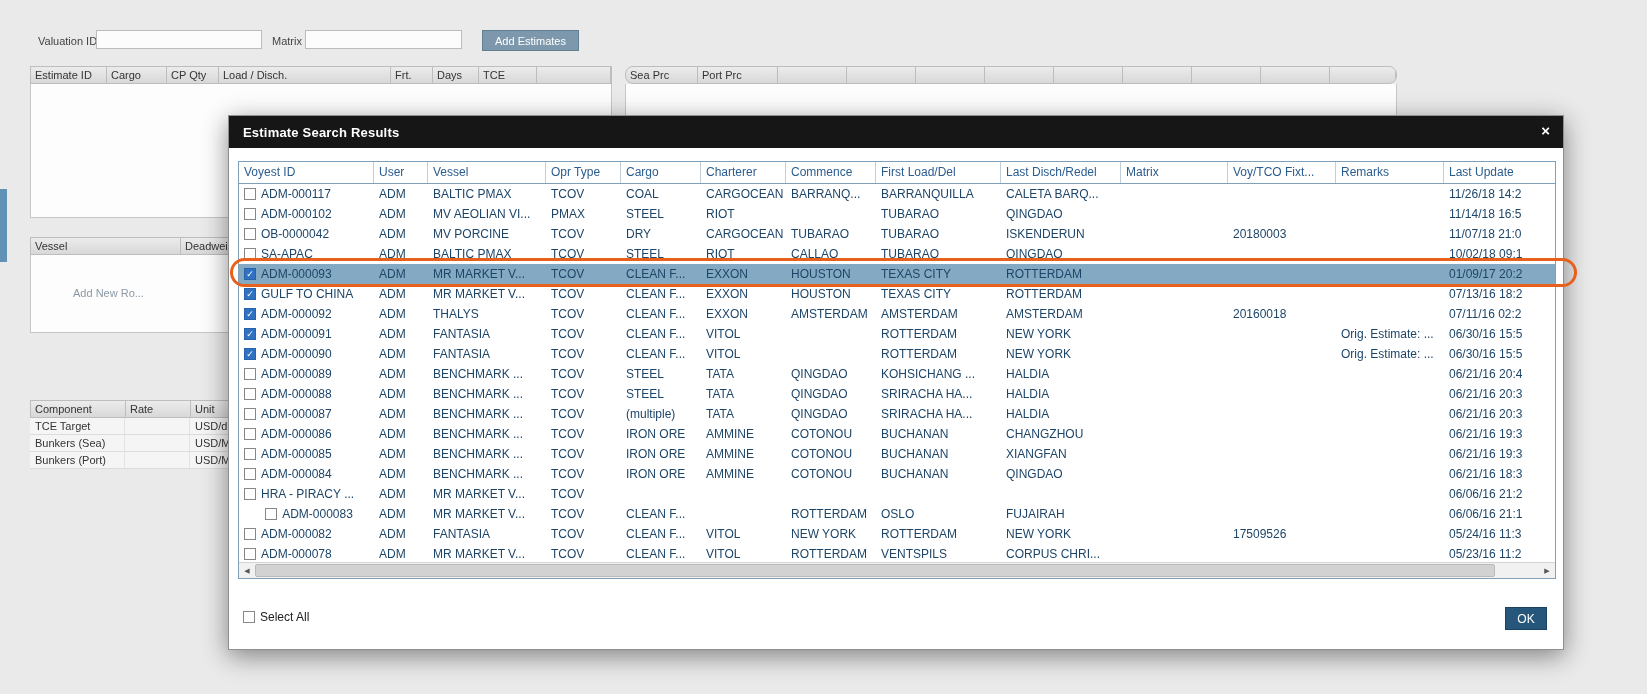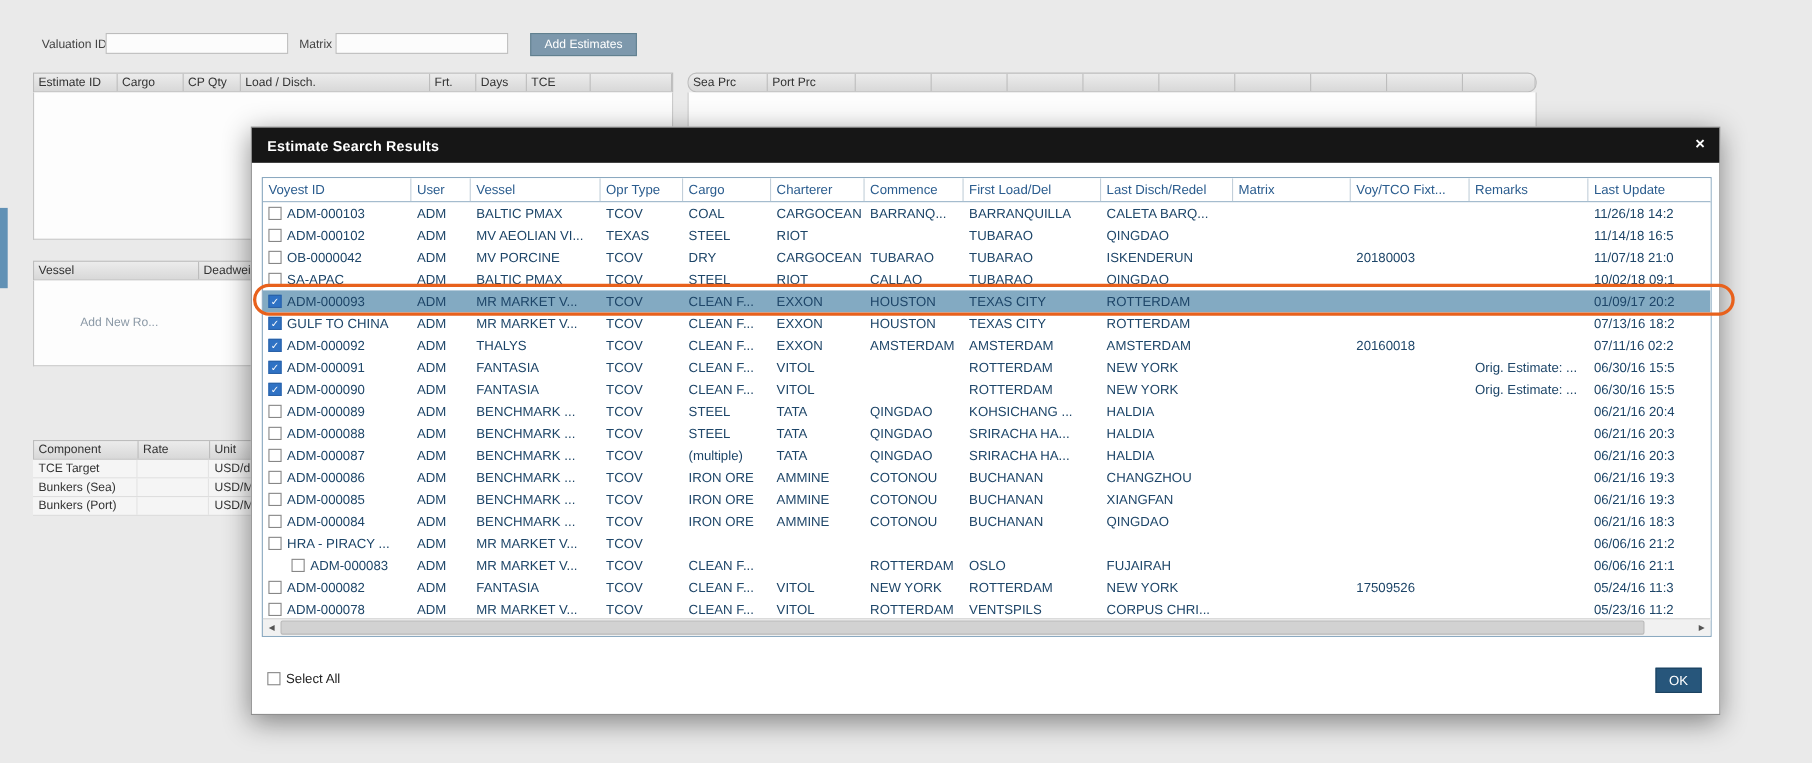--- a/index.html
+++ b/index.html
@@ -161,21 +161,21 @@
           <div class="hcell" style="width: 120px;">Last Disch/Redel</div>
           <div class="hcell" style="width: 107px;">Matrix</div>
           <div class="hcell" style="width: 108px;">Voy/TCO Fixt...</div>
           <div class="hcell" style="width: 108px;">Remarks</div>
           <div class="hcell" style="width: 113px;">Last Update</div>
         </div>
       <div class="results-rows">
           <div class="grow">
             <div class="gcell" style="width: 135px;">
               <div class="cb"></div>
-              <span>ADM-000103</span>
+              <span>ADM-000117</span>
             </div>
             <div class="gcell" style="width: 54px;">ADM</div>
             <div class="gcell" style="width: 118px;">BALTIC PMAX</div>
             <div class="gcell" style="width: 75px;">TCOV</div>
             <div class="gcell" style="width: 80px;">COAL</div>
             <div class="gcell" style="width: 85px;">CARGOCEAN</div>
             <div class="gcell" style="width: 90px;">BARRANQ...</div>
             <div class="gcell" style="width: 125px;">BARRANQUILLA</div>
             <div class="gcell" style="width: 120px;">CALETA BARQ...</div>
             <div class="gcell" style="width: 107px;"></div>
@@ -183,21 +183,21 @@
             <div class="gcell" style="width: 108px;"></div>
             <div class="gcell" style="width: 113px;">11/26/18 14:2</div>
           </div>
           <div class="grow">
             <div class="gcell" style="width: 135px;">
               <div class="cb"></div>
               <span>ADM-000102</span>
             </div>
             <div class="gcell" style="width: 54px;">ADM</div>
             <div class="gcell" style="width: 118px;">MV AEOLIAN VI...</div>
-            <div class="gcell" style="width: 75px;">TEXAS</div>
+            <div class="gcell" style="width: 75px;">PMAX</div>
             <div class="gcell" style="width: 80px;">STEEL</div>
             <div class="gcell" style="width: 85px;">RIOT</div>
             <div class="gcell" style="width: 90px;"></div>
             <div class="gcell" style="width: 125px;">TUBARAO</div>
             <div class="gcell" style="width: 120px;">QINGDAO</div>
             <div class="gcell" style="width: 107px;"></div>
             <div class="gcell" style="width: 108px;"></div>
             <div class="gcell" style="width: 108px;"></div>
             <div class="gcell" style="width: 113px;">11/14/18 16:5</div>
           </div>

